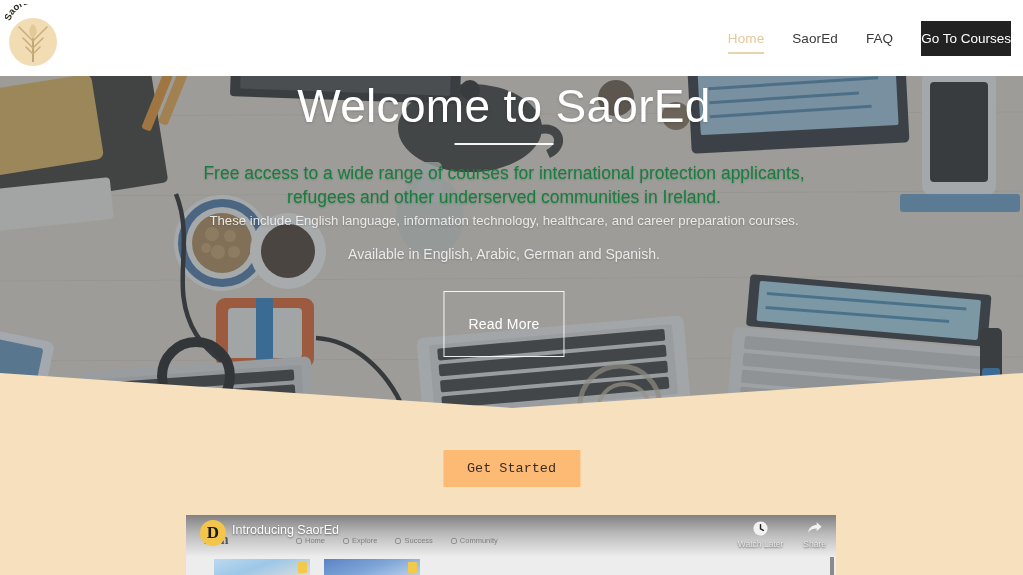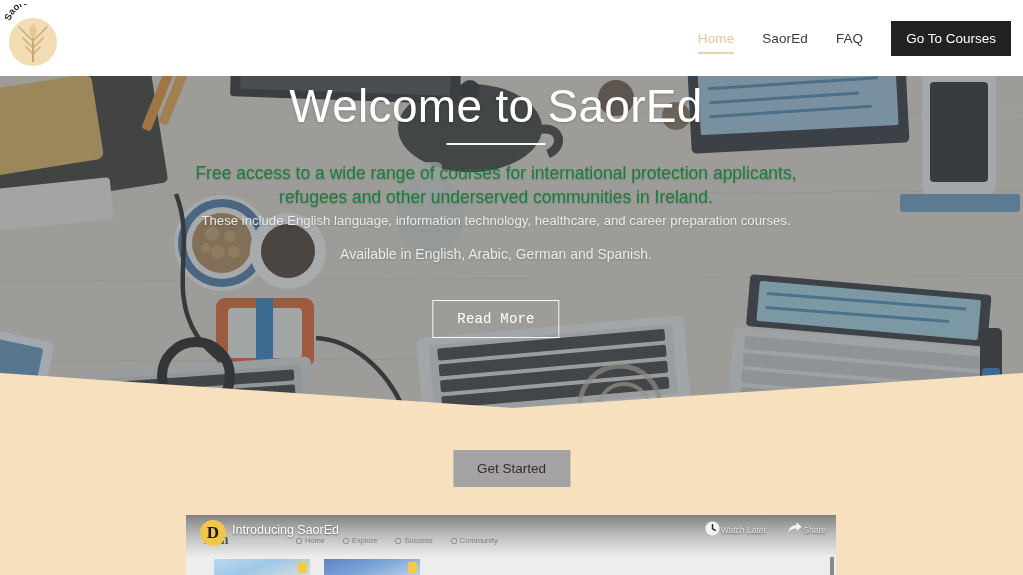--- a/index.html
+++ b/index.html
@@ -38,36 +38,36 @@
     font-size: 13.5px; color: #3a3a3a; padding: 6px 14px;
     cursor: pointer; white-space: nowrap; letter-spacing: .1px;
   }
   .nav-item.active { color: #e3c89b; }
   .nav-item.active::after {
     content: ""; position: absolute; left: 14px; right: 14px; bottom: -2px;
     height: 1.5px; background: #e9d3ac;
   }
   .nav-cta {
     margin-left: 14px; background: #222222; color: #ffffff;
-    font-size: 13.5px; padding: 10px 15px; border: none; cursor: pointer;
+    font-size: 13.5px; padding: 10px 0; border: none; cursor: pointer;
     white-space: nowrap; font-family: "Liberation Sans", sans-serif; text-align: right;
   }
 
   
   .hero {
     position: absolute; top: 76px; left: 0; width: 1023px; height: 334px;
     overflow: hidden; z-index: 10;
   }
   .hero-photo { position: absolute; inset: 0; background: #cfc8be; }
   .hero-tint {
     position: absolute; inset: 0;
     background: rgba(74,82,90,0.46);
   }
   .hero-content {
-    position: absolute; left: 4px; top: 0; width: 984px; height: 334px;
+    position: absolute; left: 12px; top: 0; width: 984px; height: 334px;
     z-index: 5; text-align: center; color: #fff;
   }
   .hero-title {
     position: absolute; left: 0; top: 5px; width: 100%;
     font-size: 46px; font-weight: 400; color: #ffffff;
     letter-spacing: .3px; line-height: 1.12;
     text-shadow: 0 1px 3px rgba(0,0,0,.18);
   }
   .hero-divider {
     position: absolute; left: 50%; transform: translateX(-50%); top: 67px;
@@ -84,35 +84,35 @@
     text-shadow: 0 1px 2px rgba(0,0,0,.2);
   }
   .hero-sub2 {
     position: absolute; left: 50%; transform: translateX(-50%); top: 169px;
     width: 820px; font-size: 14px; color: #eaeaea; line-height: 1.4;
     text-shadow: 0 1px 2px rgba(0,0,0,.2);
   }
   .hero-btn {
     position: absolute; left: 50%; transform: translateX(-50%); top: 215px;
     background: transparent; border: 1.6px solid rgba(255,255,255,.9);
-    color: #ffffff; font-size: 14px; padding: 10px 24px; cursor: pointer;
-    font-family: Liberation Mono, monospace; letter-spacing: .2px; margin-top: 9px;
+    color: #ffffff; font-size: 14px; padding: 24px 24px; cursor: pointer;
+    font-family: Liberation Sans, sans-serif; letter-spacing: .2px;
   }
 
   
   .peach {
     position: absolute; left: 0; top: 370px; width: 1023px; height: 205px;
     background: #f7e0be; z-index: 20;
     clip-path: polygon(0 3px, 512px 38px, 1023px 3px, 1023px 205px, 0 205px);
   }
   .get-started-btn {
     position: absolute; left: 50%; transform: translateX(-50%); top: 80px;
-    background: #a3a3a3; color: #3b2b26; border: none;
+    background: #fdba74; color: #3b2b26; border: none;
     font-size: 13.5px; padding: 11px 24px; cursor: pointer;
-    font-family: Liberation Sans, sans-serif;
+    font-family: Liberation Mono, monospace;
   }
 
   
   .video-box {
     position: absolute; left: 186px; top: 515px; width: 650px; height: 60px;
     z-index: 30; overflow: hidden; background: #e8e8e8;
   }
   .vid-bg { position: absolute; inset: 0; background: #ededed; }
   .vid-gradient {
     position: absolute; left: 0; top: 0; width: 650px; height: 42px;
@@ -126,21 +126,21 @@
     color: #1a1a1a; font-size: 17px; font-weight: 700;
     font-family: "Liberation Serif", serif;
   }
   .vid-title {
     position: absolute; left: 46px; top: 8px; z-index: 6;
     color: #ffffff; font-size: 12.5px;
     text-shadow: 0 1px 2px rgba(0,0,0,.5);
     text-align: center;
   }
   .vid-right { position: absolute; right: 10px; top: 5px; z-index: 6; display: flex; gap: 20px; }
-  .vid-ctl { display: flex; align-items: center; cursor: pointer; }
+  .vid-ctl { display: flex; flex-direction: column; align-items: center; cursor: pointer; }
   .vid-ctl-icon { width: 17px; height: 17px; display: block; }
   .vid-ctl-label {
     color: #e6e6e6; font-size: 8.5px; margin-top: 2px;
     text-shadow: 0 1px 2px rgba(0,0,0,.6); white-space: nowrap;
   }
 
   
   .bleed-brand {
     position: absolute; left: 18px; top: 17px; z-index: 5;
     color: #2b2b2b; font-size: 14px; font-weight: 700;

